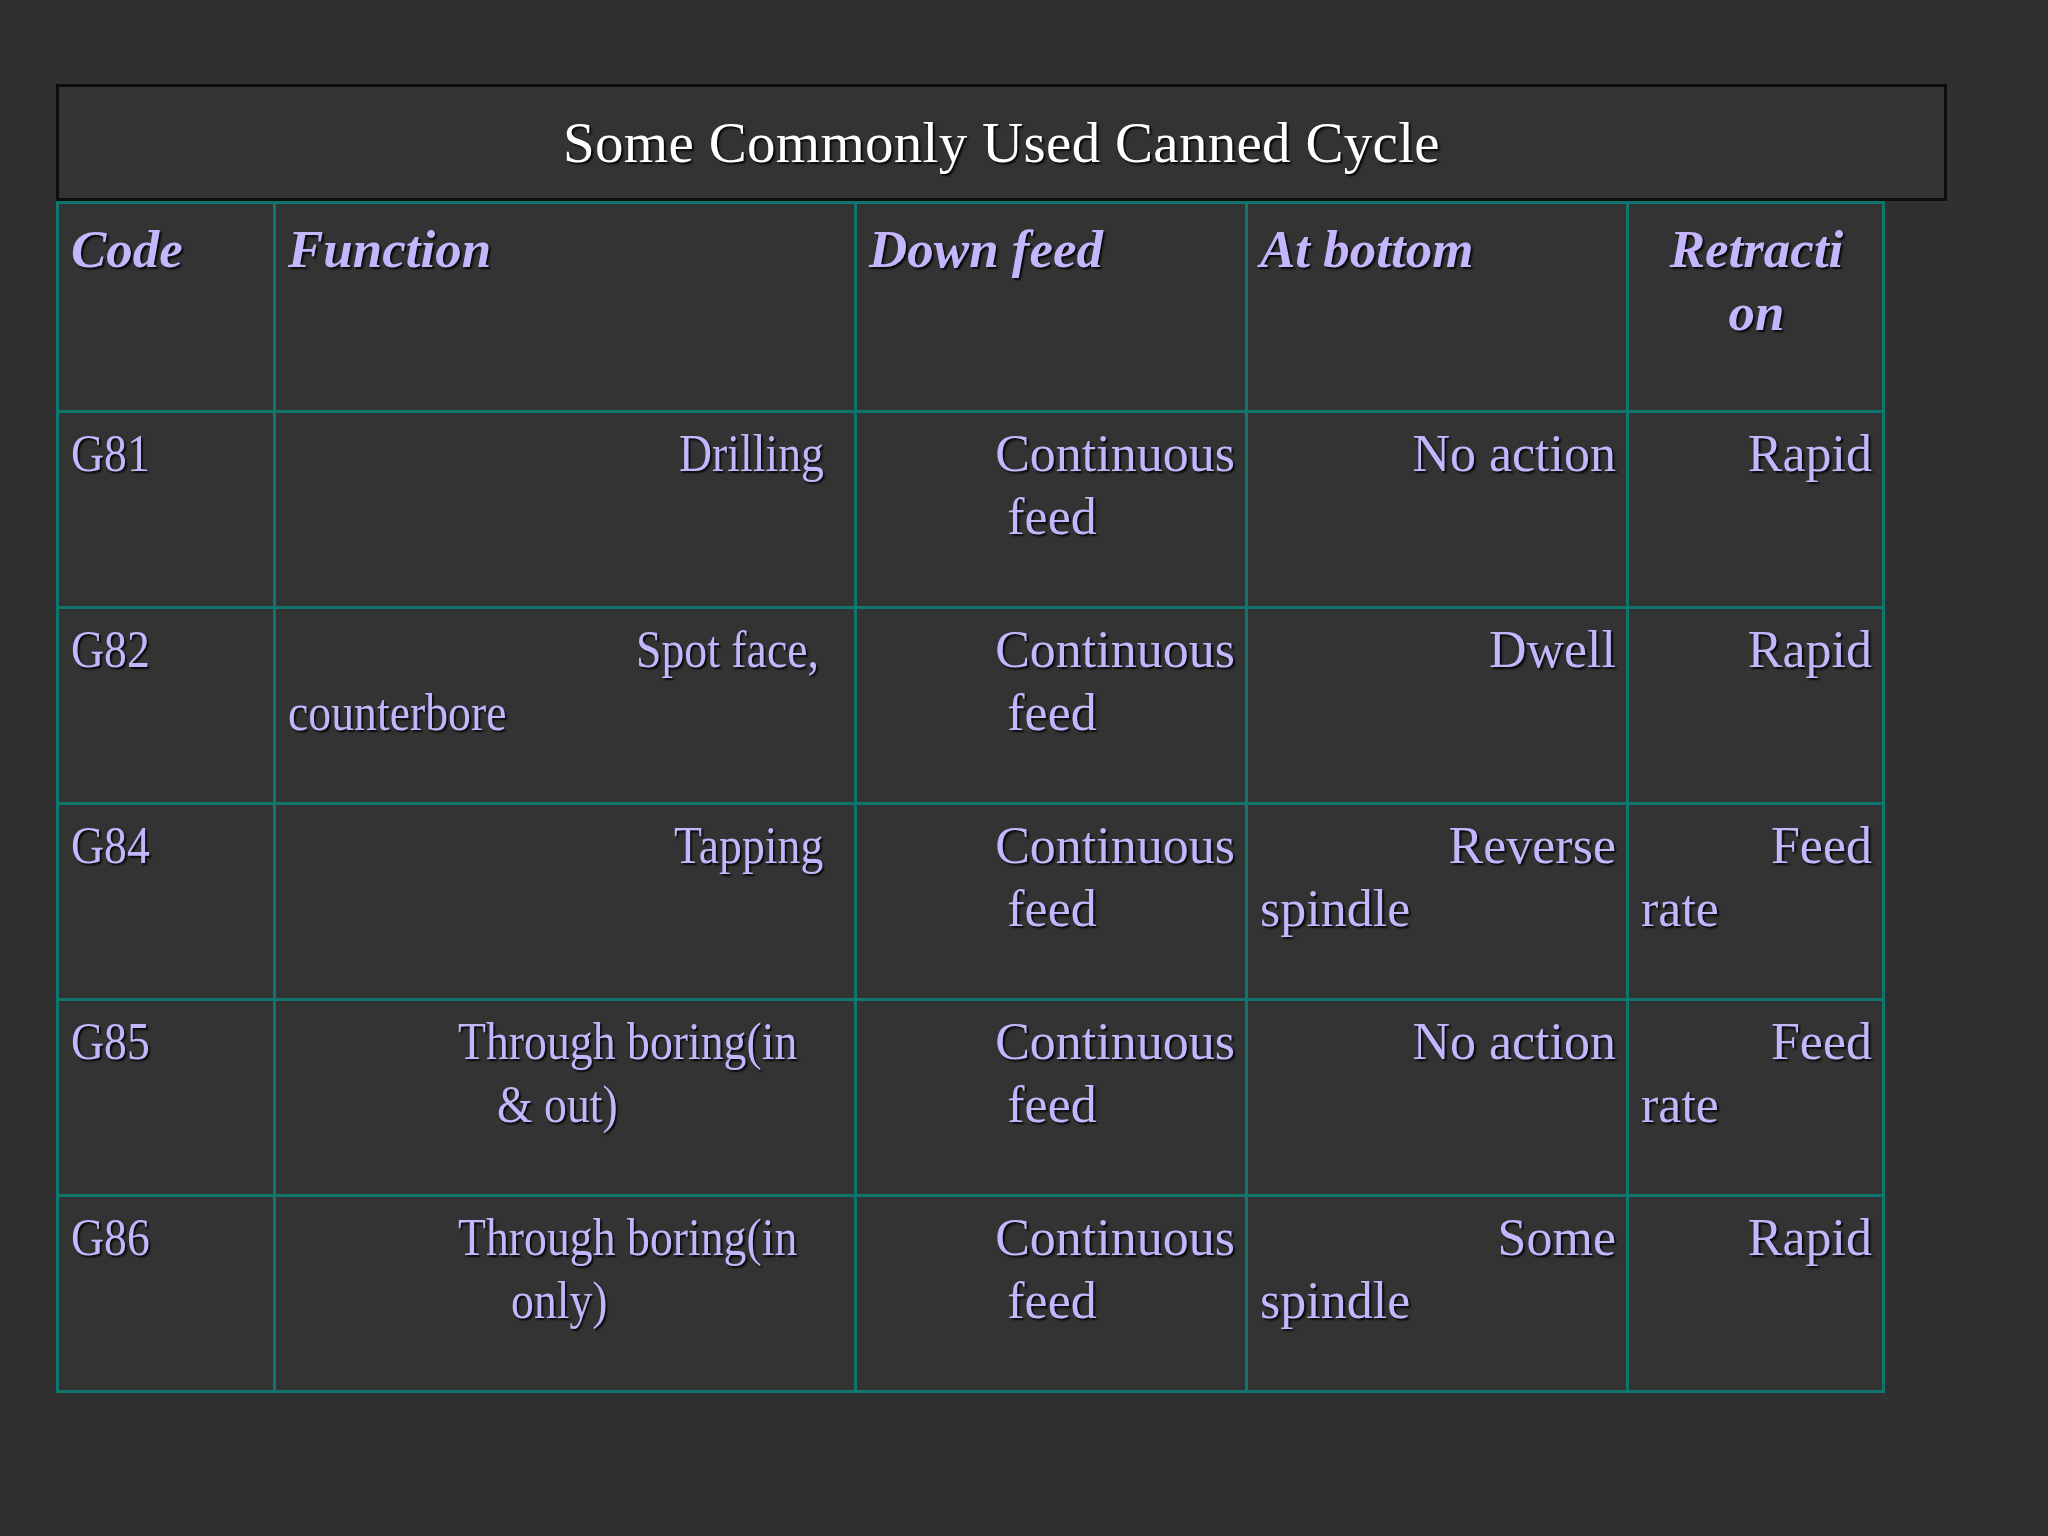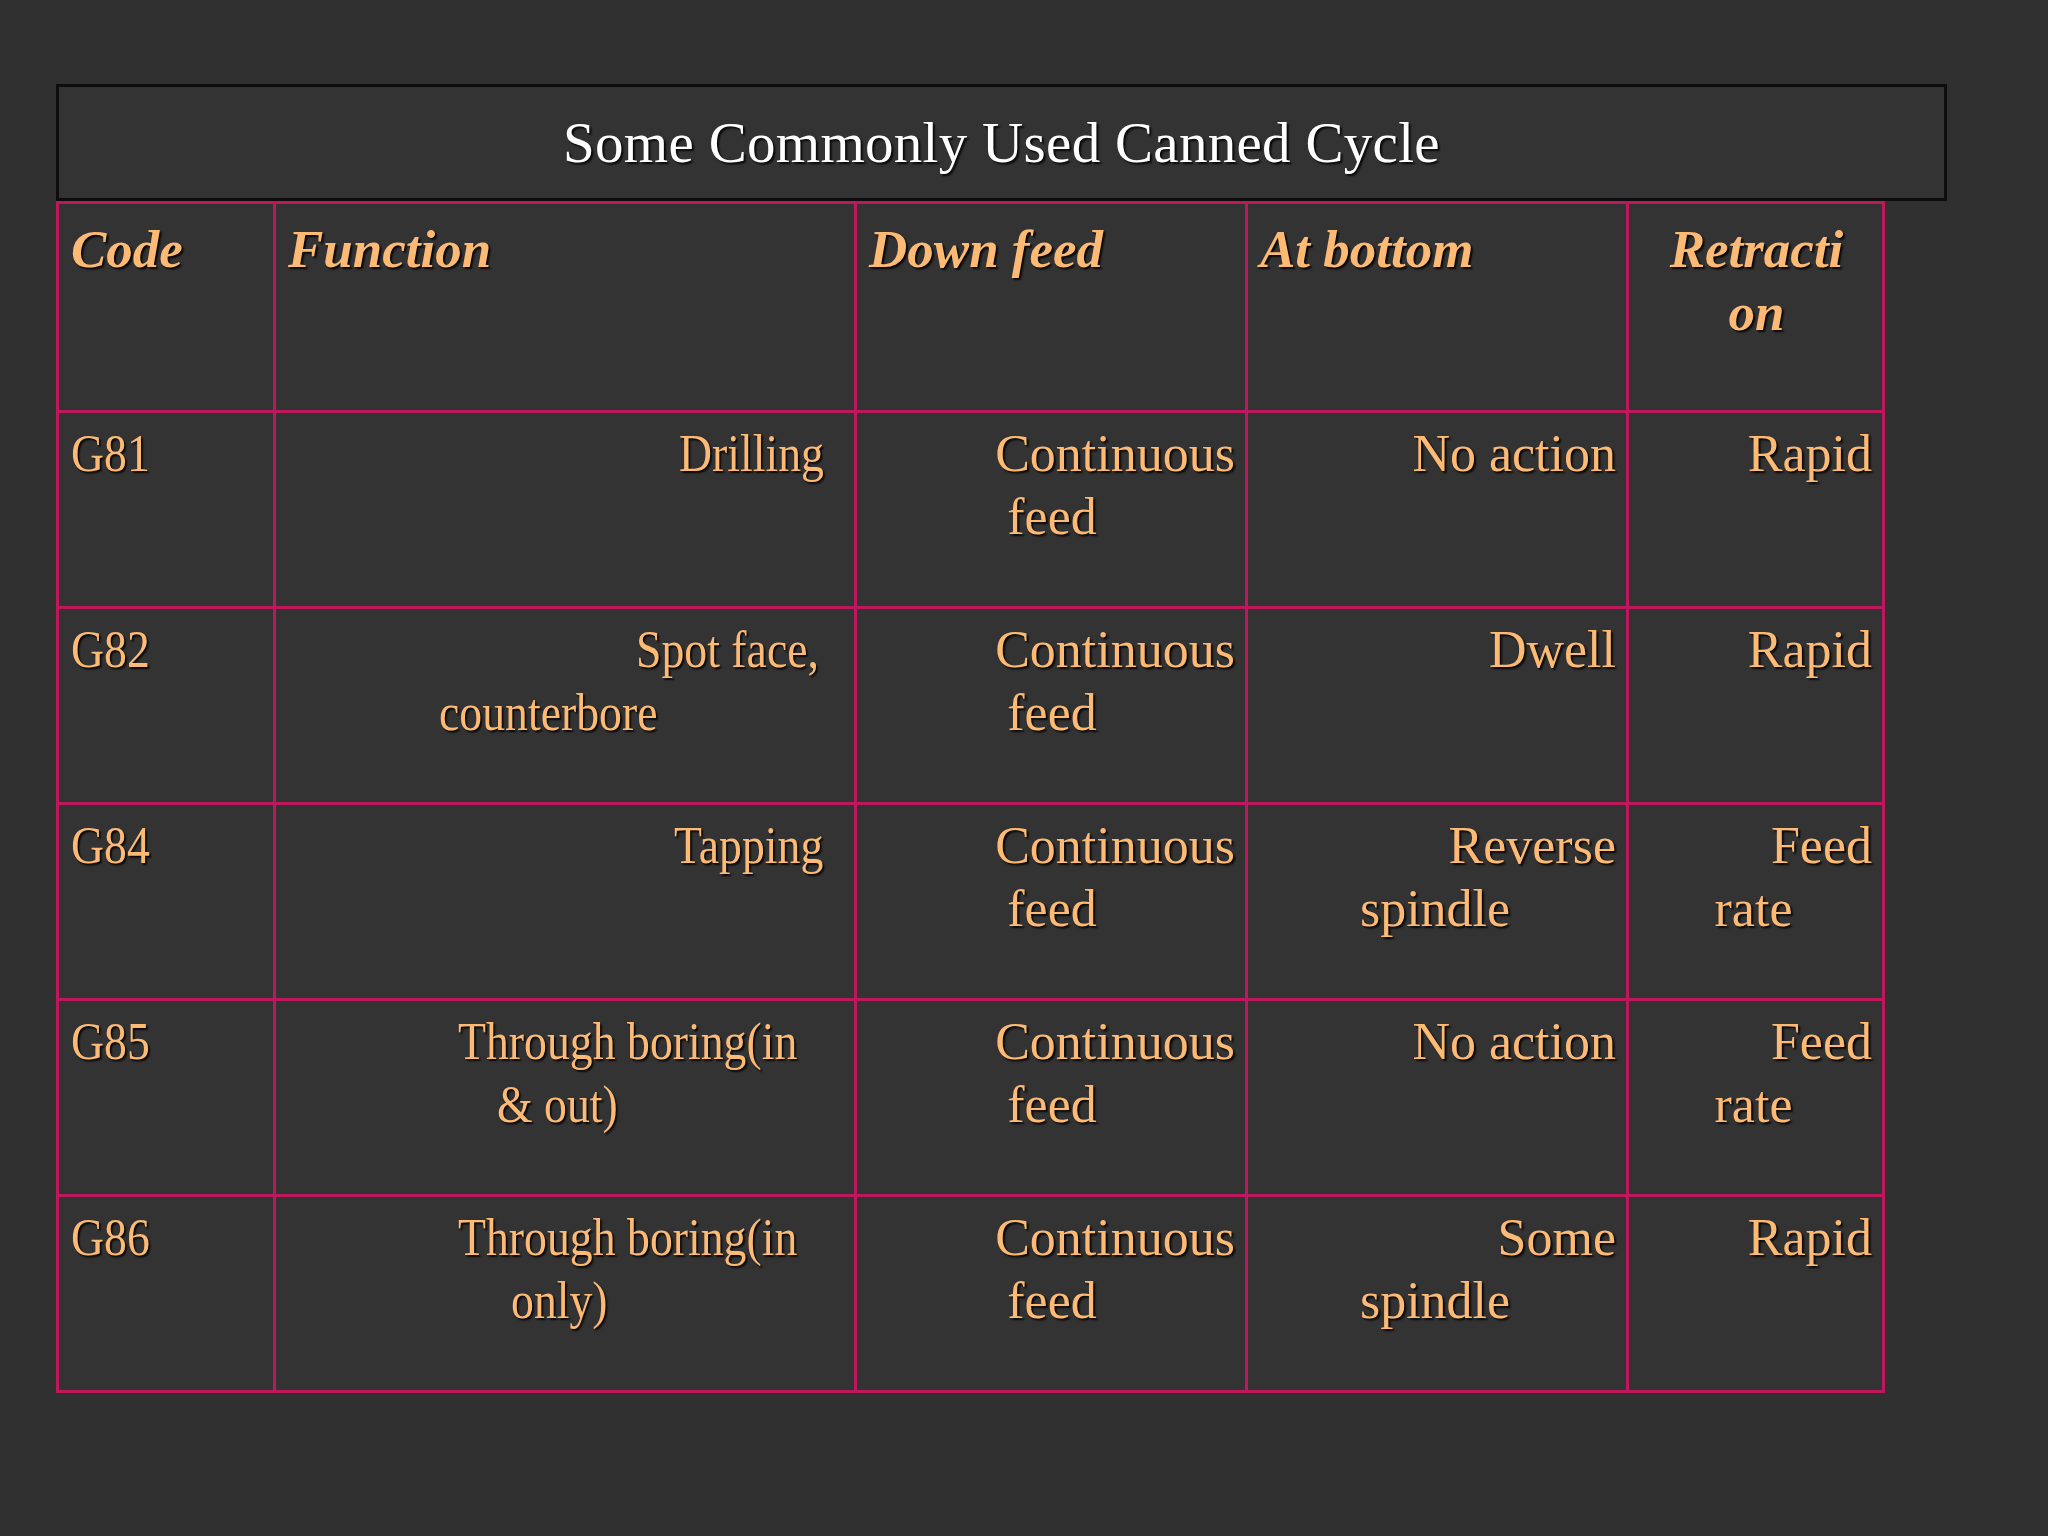--- a/index.html
+++ b/index.html
@@ -48,23 +48,23 @@
   
   .grid {
     position: absolute;
     left: 56px;
     top: 201px;
     width: 1826px;
     border-collapse: collapse;
     table-layout: fixed;
   }
   .grid td {
-    border: 3px solid #be185d;
+    border: 3px solid #0f766e;
     background: #333333;
-    color: #fdba74;
+    color: #c4b5fd;
     vertical-align: top;
     padding: 6px 10px 6px 12px;
     text-shadow: 2px 2px 2px rgba(0,0,0,0.85);
     overflow: hidden;
   }
 
   
   .c-code  { width: 217px; }
   .c-func  { width: 581px; }
   .c-down  { width: 391px; }
@@ -102,21 +102,21 @@
     font-family: "Liberation Serif", "DejaVu Serif", serif;
     transform: scaleX(0.88);
     transform-origin: left top;
     display: inline-block;
     white-space: nowrap;
   }
 
   
   .ln  { display: block; white-space: nowrap; }
   .ln1 { text-align: right; }
-  .ln2 { text-align: center; padding-right: 6px; }
+  .ln2 { text-align: left; padding-right: 6px; }
   .ln2c { text-align: center; }
 </style>
 </head>
 <body>
 
 <div id="slide">
 
   <div class="title-row">
     <span class="title-text">Some Commonly Used Canned Cycle</span>
   </div>

